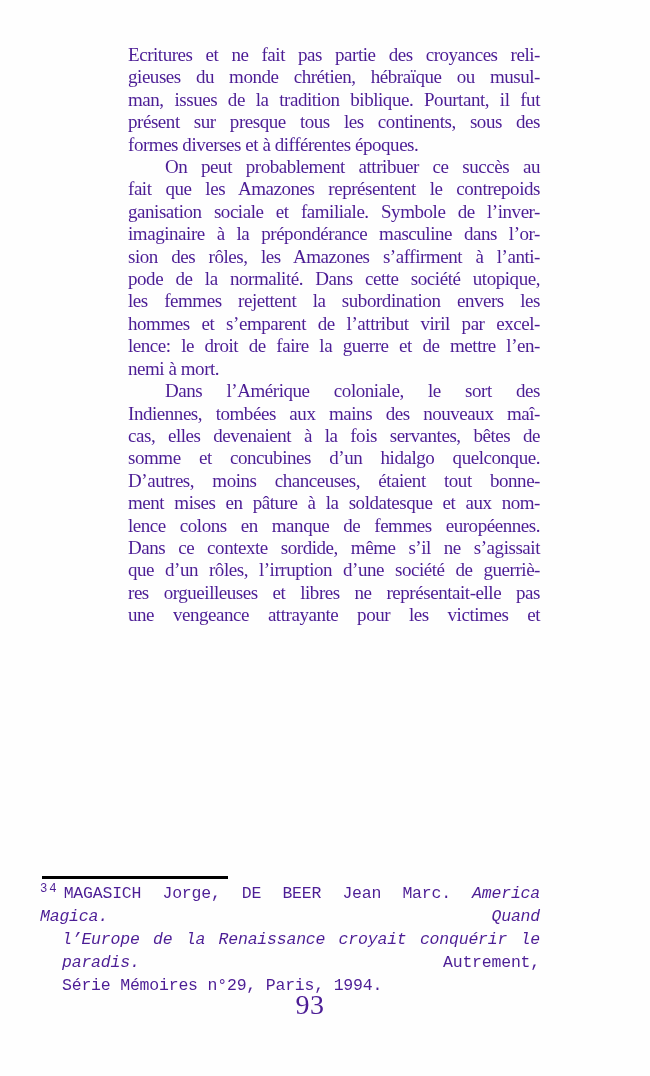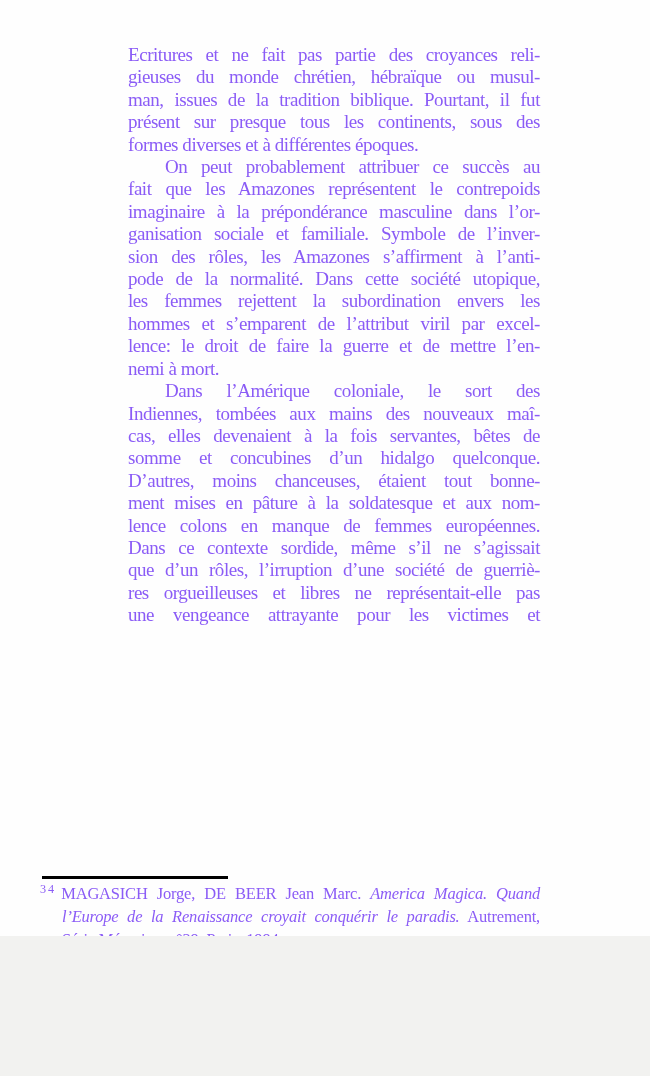--- a/index.html
+++ b/index.html
@@ -3,23 +3,23 @@
 <meta charset="utf-8">
 <style>
   html, body { margin: 0; padding: 0; }
   body {
     width: 650px; height: 1076px;
     background: #f2f2f0;
     font-family: "Liberation Serif", "DejaVu Serif", serif;
   }
   .page {
     position: relative;
-    width: 650px; height: 936px;
+    width: 650px; height: 1076px;
     background: #fefefe;
-    color: #8b5cf6;
+    color: #4c1d95;
     overflow: hidden;
   }
   .text-block {
     position: absolute;
     left: 128px; top: 44px; width: 412px;
     font-size: 19px;
     line-height: 22.4px;
     letter-spacing: -0.45px;
   }
   .para { margin: 0; }
@@ -41,21 +41,21 @@
     width: 186px; height: 3px;
     background: #000;
   }
   .footnote {
     position: absolute;
     left: 40px; top: 882px; width: 500px;
     font-size: 16.5px;
     line-height: 23px;
     letter-spacing: -0.2px;
   }
-  .fn-line { text-align: justify; text-align-last: justify; }
+  .fn-line { text-align: justify; text-align-last: justify; font-family: Liberation Mono, monospace; }
   .fn-line.fn-last { text-align-last: left; }
   .fn-indent { padding-left: 22px; }
   .it { font-style: italic; }
   sup.fn-marker {
     font-size: 0.74em;
     vertical-align: super;
     line-height: 0;
     letter-spacing: 2px;
     margin-right: 5px;
   }
@@ -78,22 +78,22 @@
       <div class="line">Ecritures et ne fait pas partie des croyances reli-</div>
       <div class="line">gieuses du monde chrétien, hébraïque ou musul-</div>
       <div class="line">man, issues de la tradition biblique. Pourtant, il fut</div>
       <div class="line">présent sur presque tous les continents, sous des</div>
       <div class="line plast">formes diverses et à différentes époques.</div>
     </div>
 
     <div class="para">
       <div class="line indent">On peut probablement attribuer ce succès au</div>
       <div class="line">fait que les Amazones représentent le contrepoids</div>
+      <div class="line">ganisation sociale et familiale. Symbole de l’inver-</div>
       <div class="line">imaginaire à la prépondérance masculine dans l’or-</div>
-      <div class="line">ganisation sociale et familiale. Symbole de l’inver-</div>
       <div class="line">sion des rôles, les Amazones s’affirment à l’anti-</div>
       <div class="line">pode de la normalité. Dans cette société utopique,</div>
       <div class="line">les femmes rejettent la subordination envers les</div>
       <div class="line">hommes et s’emparent de l’attribut viril par excel-</div>
       <div class="line">lence: le droit de faire la guerre et de mettre l’en-</div>
       <div class="line plast">nemi à mort.</div>
     </div>
 
     <div class="para">
       <div class="line indent">Dans l’Amérique coloniale, le sort des</div>

